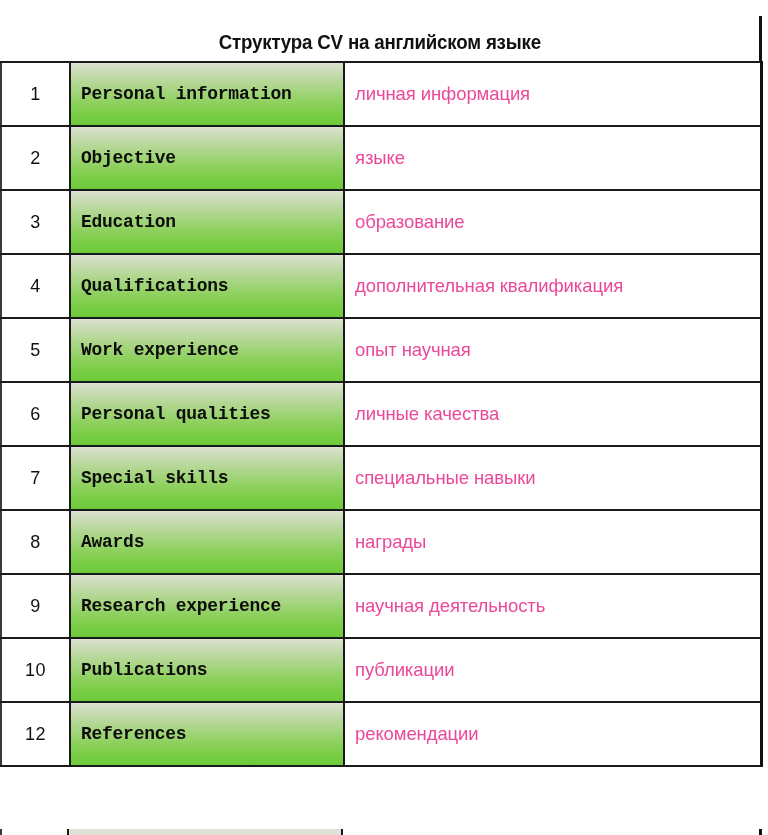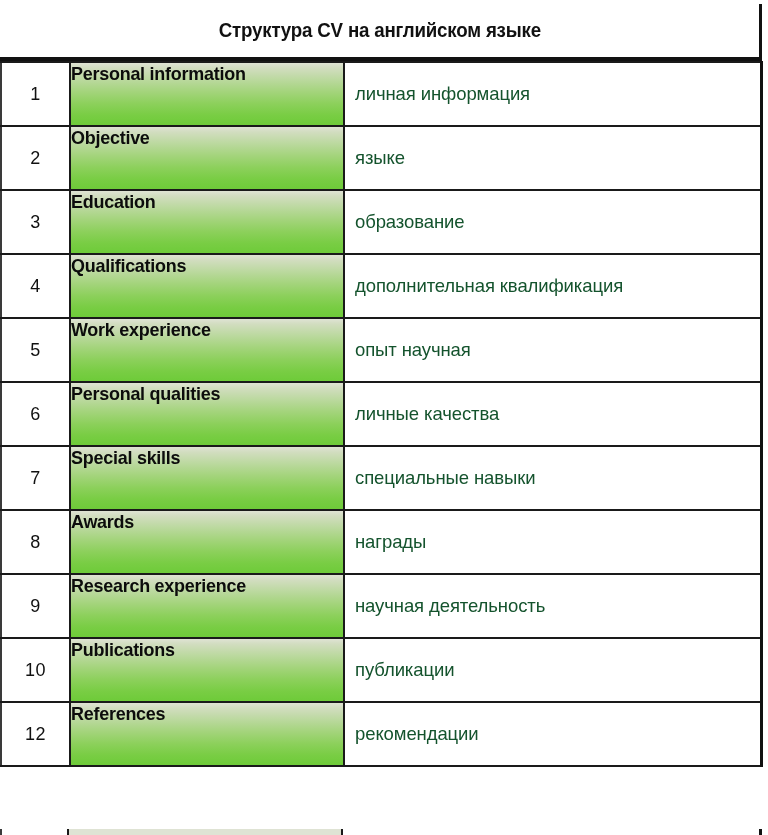--- a/index.html
+++ b/index.html
@@ -21,21 +21,21 @@
     width: 768px;
     height: 835px;
     background: #ffffff;
     box-sizing: border-box;
   }
 
   
   .title-band {
     position: absolute;
     left: 0;
-    top: 4px;
+    top: 16px;
     width: 762px;
     height: 57px;
     background: #ffffff;
     border-right: 3px solid #111111;
     border-bottom: 4px solid #111111;
     box-sizing: border-box;
     display: flex;
     align-items: center;
     justify-content: center;
   }
@@ -102,22 +102,24 @@
     bottom: 0;
     background: linear-gradient(to bottom,
                 #dfe3d4 0%,
                 #d2ddc0 8%,
                 #bcd9a0 26%,
                 #a4d47c 46%,
                 #8cd05b 66%,
                 #79cd44 84%,
                 #6ecb39 100%);
     display: flex;
-    align-items: flex-start;
-    box-sizing: border-box;
+    align-items: center;
+    padding-left: 10px;
+    box-sizing: border-box;
+    font-family: Liberation Mono, monospace;
   }
   .chip span {
     font-size: 18.5px;
     font-weight: bold;
     color: #0c0c0c;
     white-space: nowrap;
     letter-spacing: -0.25px;
     transform: scaleX(0.97);
     transform-origin: left center;
   }
@@ -125,21 +127,21 @@
   
   td.translation {
     width: 417px;
     border-top: 2px solid #1a1a1a;
     border-bottom: 2px solid #1a1a1a;
     border-right: 3px solid #111111;
     background: #ffffff;
     padding-left: 10px;
     font-size: 18.5px;
     font-weight: normal;
-    color: #14532d;
+    color: #ec4899;
     white-space: nowrap;
     letter-spacing: -0.1px;
   }
 
   
   .bleed {
     position: absolute;
     left: 0;
     top: 829px;
     width: 762px;

